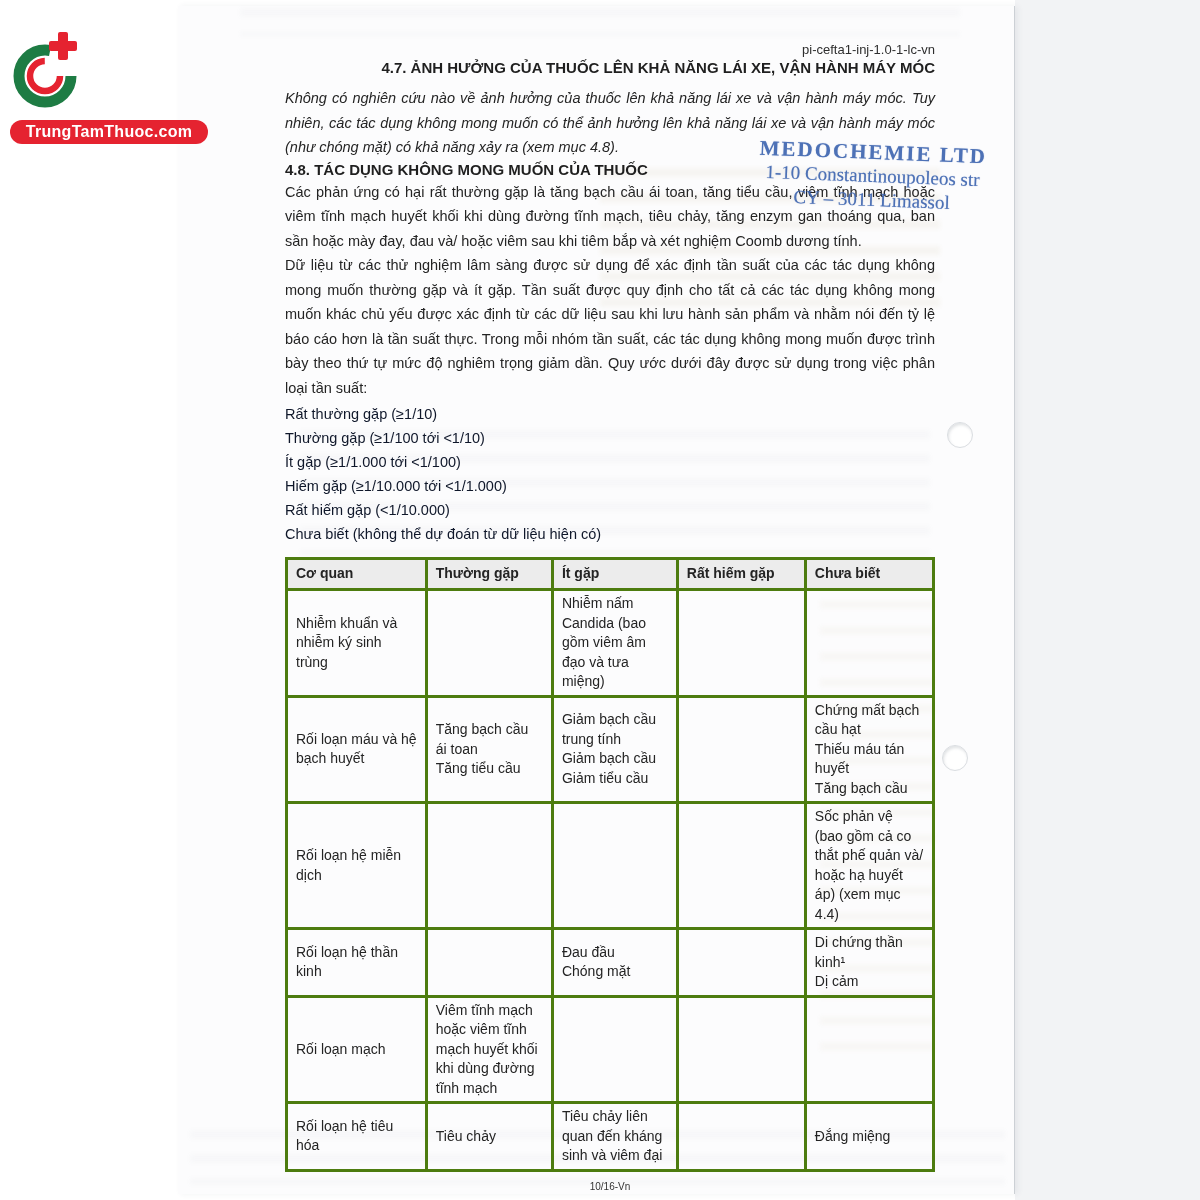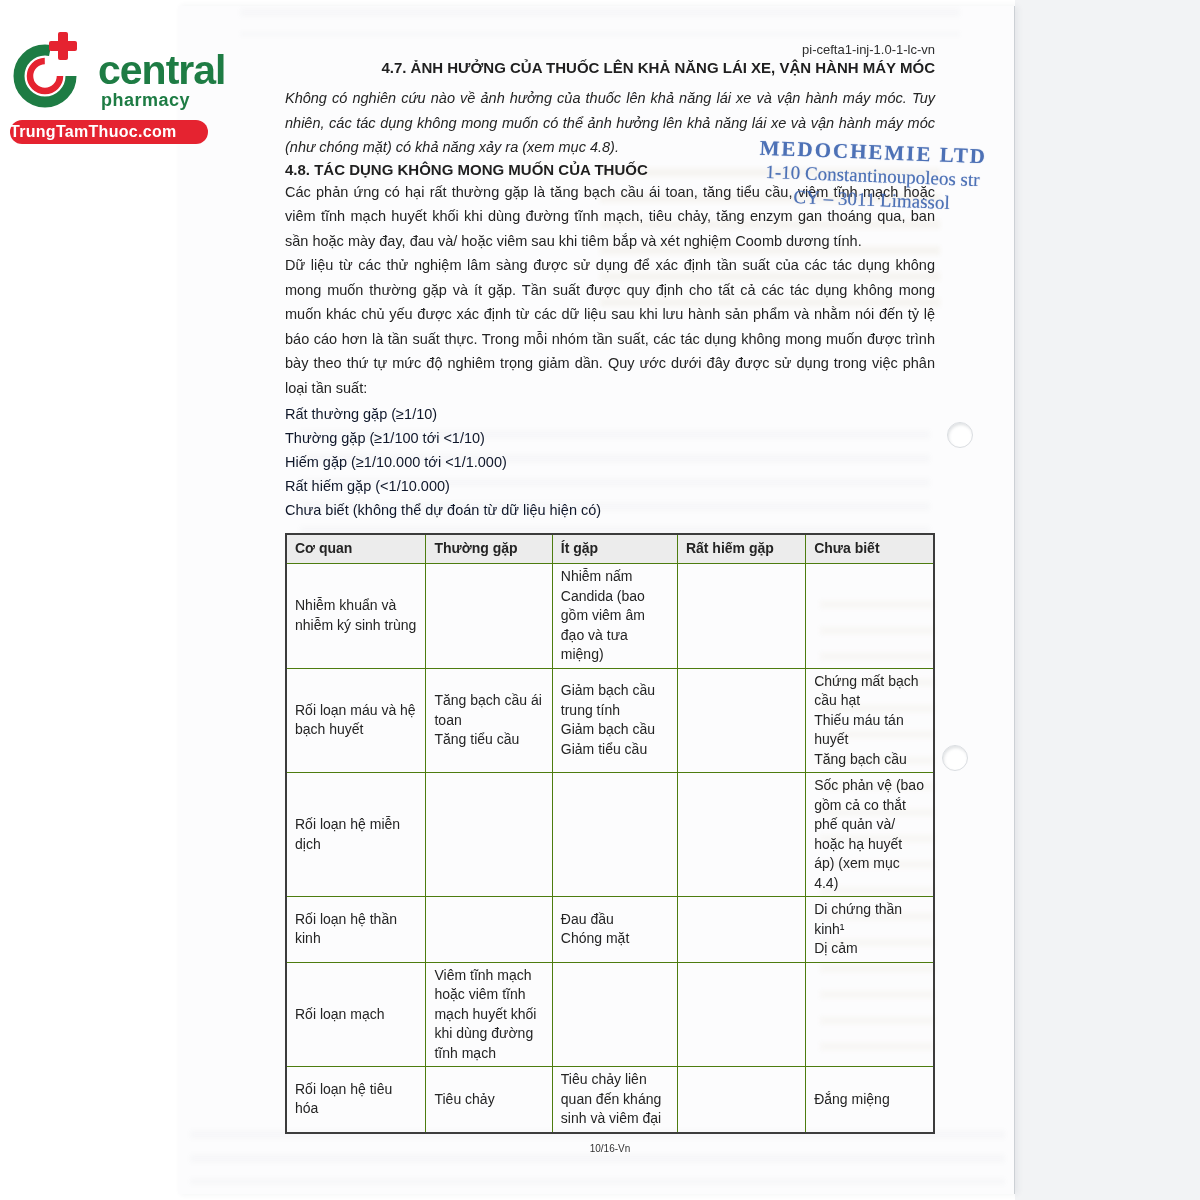--- a/index.html
+++ b/index.html
@@ -40,21 +40,21 @@
   .logo-top{display:flex;align-items:flex-start;}
   .logo-mark{width:82px;height:88px;flex:0 0 auto;}
   .logo-words{margin-left:6px;margin-top:26px;}
   .logo-brand{
     font-size:41px;font-weight:bold;color:#1e7c44;line-height:36px;
     letter-spacing:-1px;font-family:"Liberation Sans",sans-serif;
   }
   .logo-sub{font-size:18px;font-weight:bold;color:#1e7c44;margin-top:2px;margin-left:3px;letter-spacing:.5px;}
   .logo-pill{
     margin-top:6px;width:198px;height:24px;border-radius:13px;background:#e52330;
-    display:flex;align-items:center;
+    display:flex;align-items:center;justify-content:center;
   }
   .logo-pill span{color:#ffffff;font-weight:bold;font-size:16px;letter-spacing:.3px;}
   
   .content{position:absolute;left:285px;top:42px;width:650px;z-index:3;}
   .doc-code{text-align:right;font-size:13px;color:#2e2e2e;line-height:16px;}
   h2.sec{
     font-size:15px;font-weight:bold;color:#1f1f1f;margin:0;line-height:20px;
   }
   .h47{margin-top:20px;text-align:right;}
   .h48{margin-top:22px;}
@@ -74,21 +74,21 @@
   .stamp .s1{font-size:21px;font-weight:bold;letter-spacing:2px;line-height:24px;}
   .stamp .s2{font-size:19px;line-height:24px;}
   .stamp .s3{font-size:19px;line-height:24px;}
   
   table.adr{
     width:650px;border-collapse:collapse;margin-top:11px;
     font-size:14px;line-height:19.5px;color:#242424;
     border:2px solid #3c3c3c;
   }
   table.adr th,table.adr td{
-    border:1px solid #4d7c0f;padding:3px 8px;vertical-align:middle;
+    border:3px solid #4d7c0f;padding:3px 8px;vertical-align:middle;
     text-align:left;font-weight:normal;white-space:pre-line;
   }
   table.adr th{background:#ececec;font-weight:bold;height:22px;}
   .footer{
     margin-top:9px;text-align:center;font-size:10px;color:#333;
   }
 </style>
 </head>
 <body>
 
@@ -107,24 +107,20 @@
   <div class="hole" style="left:942px;top:745px;"></div>
 
   <div class="logo">
     <div class="logo-top">
       <svg class="logo-mark" viewBox="0 0 82 88">
         <circle cx="35" cy="50" r="26" fill="none" stroke="#1e7c44" stroke-width="11" stroke-dasharray="127 37"></circle>
         <circle cx="35" cy="50" r="15" fill="none" stroke="#e52330" stroke-width="6.5" stroke-dasharray="70 25"></circle>
         <rect x="39" y="15" width="28" height="10" rx="2" fill="#e52330"></rect>
         <rect x="48" y="6" width="10" height="28" rx="2" fill="#e52330"></rect>
       </svg>
-      <div class="logo-words">
-        <div class="logo-brand">central</div>
-        <div class="logo-sub">pharmacy</div>
-      </div>
     </div>
     <div class="logo-pill">
       <span>TrungTamThuoc.com</span>
     </div>
   </div>
 
   <div class="stamp">
     <div class="s1">MEDOCHEMIE LTD</div>
     <div class="s2">1-10 Constantinoupoleos str</div>
     <div class="s3">CY – 3011 Limassol</div>
@@ -137,20 +133,21 @@
     <h2 class="sec h47">4.7. ẢNH HƯỞNG CỦA THUỐC LÊN KHẢ NĂNG LÁI XE, VẬN HÀNH MÁY MÓC</h2>
     <p class="para p47">Không có nghiên cứu nào về ảnh hưởng của thuốc lên khả năng lái xe và vận hành máy móc. Tuy nhiên, các tác dụng không mong muốn có thể ảnh hưởng lên khả năng lái xe và vận hành máy móc (như chóng mặt) có khả năng xảy ra (xem mục 4.8).</p>
 
     <h2 class="sec h48">4.8. TÁC DỤNG KHÔNG MONG MUỐN CỦA THUỐC</h2>
     <p class="para p48a">Các phản ứng có hại rất thường gặp là tăng bạch cầu ái toan, tăng tiểu cầu, viêm tĩnh mạch hoặc viêm tĩnh mạch huyết khối khi dùng đường tĩnh mạch, tiêu chảy, tăng enzym gan thoáng qua, ban sần hoặc mày đay, đau và/ hoặc viêm sau khi tiêm bắp và xét nghiệm Coomb dương tính.</p>
     <p class="para">Dữ liệu từ các thử nghiệm lâm sàng được sử dụng để xác định tần suất của các tác dụng không mong muốn thường gặp và ít gặp. Tần suất được quy định cho tất cả các tác dụng không mong muốn khác chủ yếu được xác định từ các dữ liệu sau khi lưu hành sản phẩm và nhằm nói đến tỷ lệ báo cáo hơn là tần suất thực. Trong mỗi nhóm tần suất, các tác dụng không mong muốn được trình bày theo thứ tự mức độ nghiêm trọng giảm dần. Quy ước dưới đây được sử dụng trong việc phân loại tần suất:</p>
 
     <ul class="freq">
       <li>Rất thường gặp (≥1/10)</li>
       <li>Thường gặp (≥1/100 tới &lt;1/10)</li>
+      <li>Ít gặp (≥1/1.000 tới &lt;1/100)</li>
       <li>Hiếm gặp (≥1/10.000 tới &lt;1/1.000)</li>
       <li>Rất hiếm gặp (&lt;1/10.000)</li>
       <li>Chưa biết (không thể dự đoán từ dữ liệu hiện có)</li>
     </ul>
 
     <table class="adr">
       <colgroup>
         <col style="width:21.6%">
           <col style="width:19.5%">
           <col style="width:19.3%">

